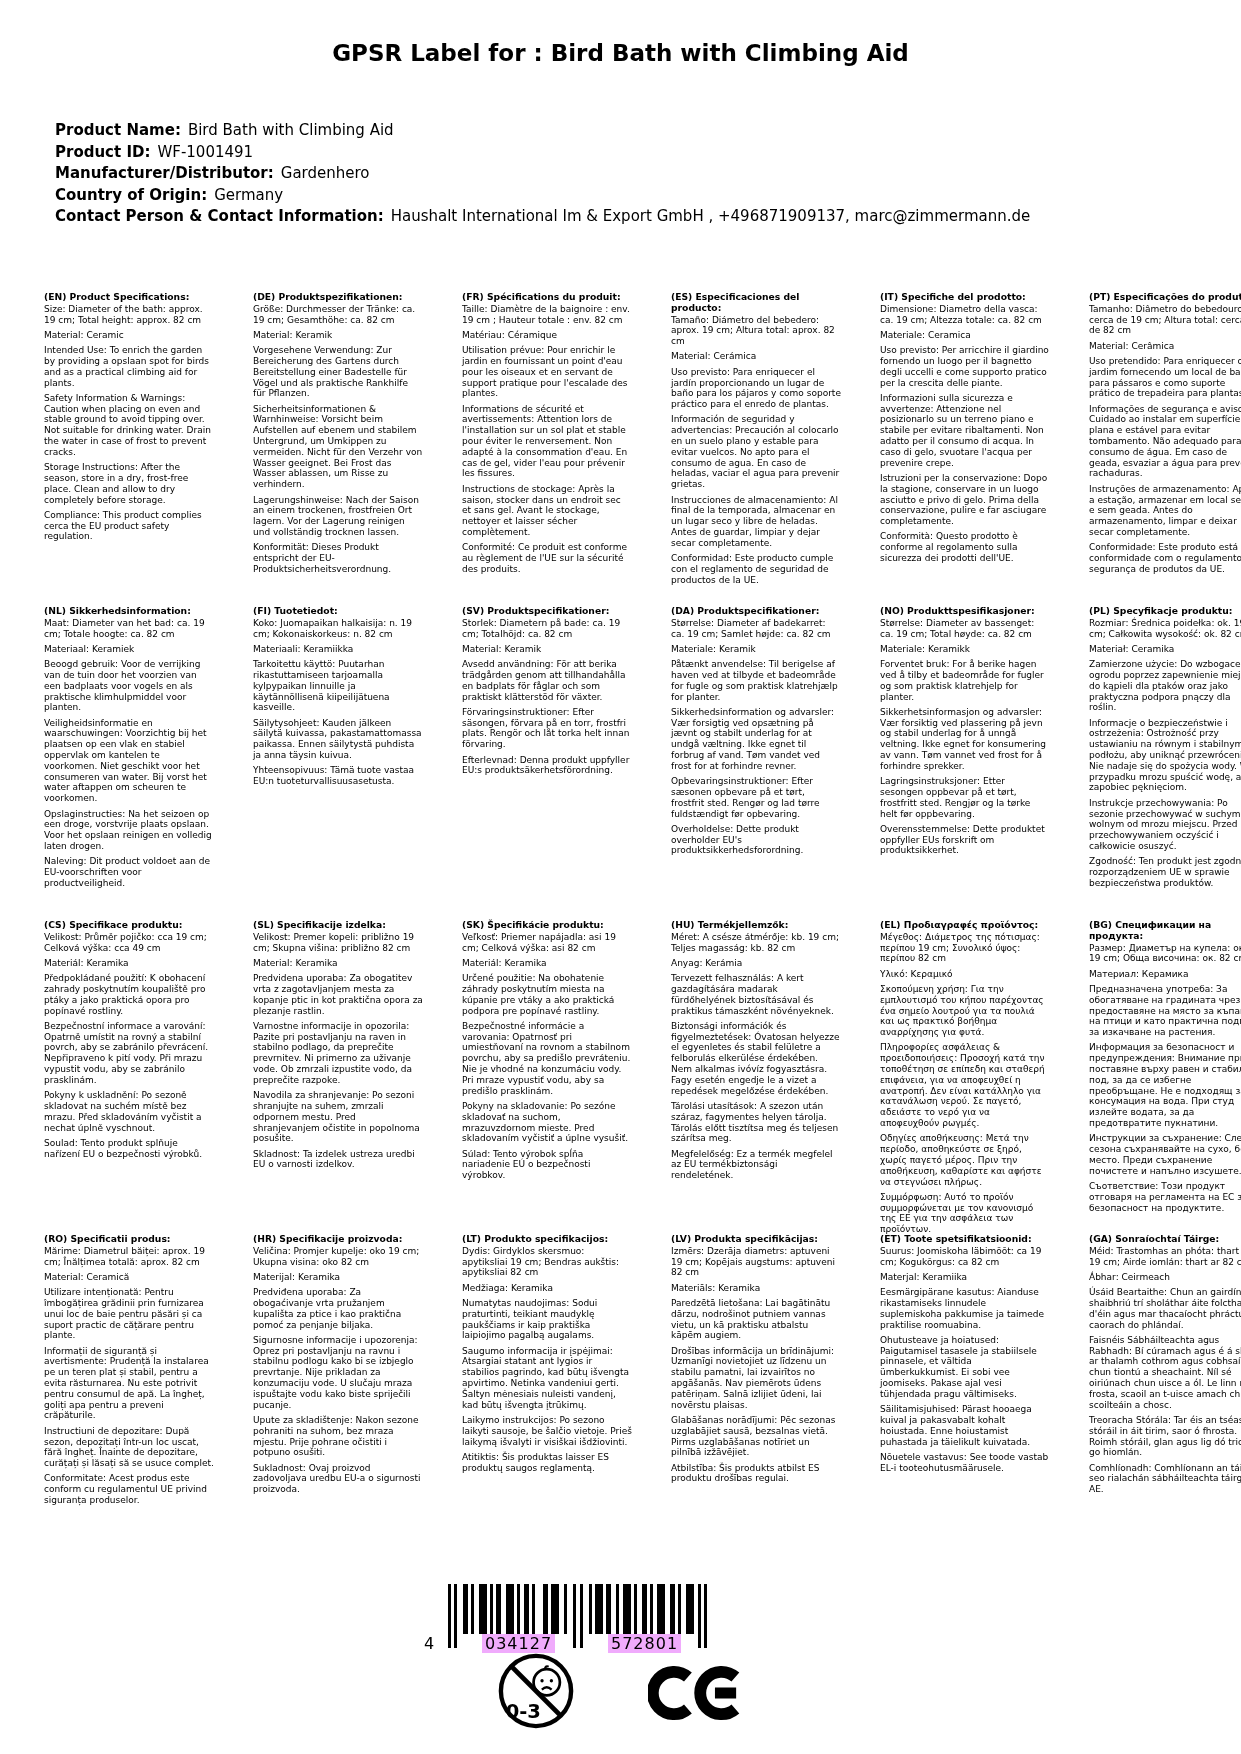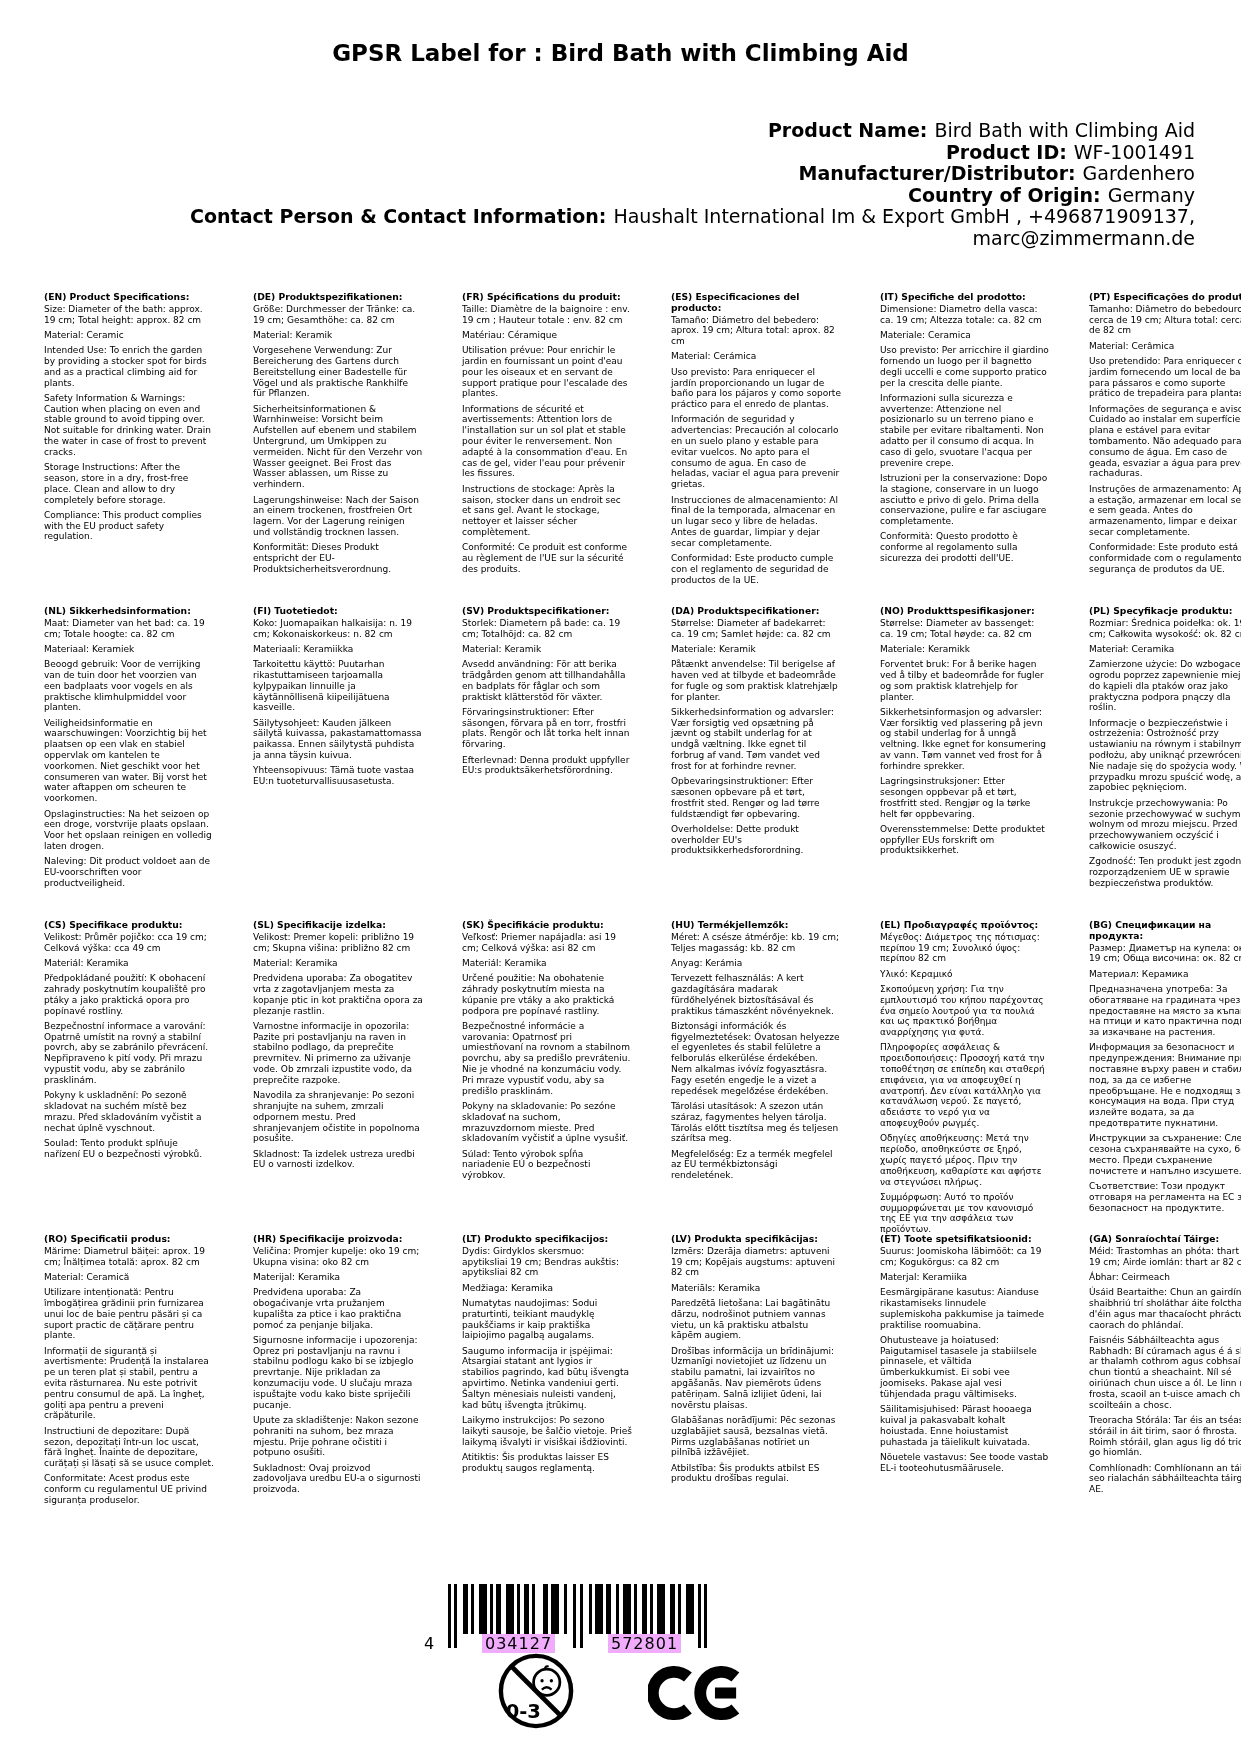--- a/index.html
+++ b/index.html
@@ -1,20 +1,20 @@
 <!DOCTYPE html>
 <html><head>
 <meta charset="utf-8">
 <style>
   html,body{margin:0;padding:0;background:#e8e8e8;}
   .page{width:1241px;height:1754px;position:relative;background:#ffffff;color:#000;
         font-family:"DejaVu Sans",sans-serif;margin:0 auto;overflow:hidden;}
   .title{position:absolute;top:40px;left:0;width:100%;text-align:center;
          font-size:23px;font-weight:bold;margin:0;}
-  #product-fields{position:absolute;left:55px;top:120px;font-size:19px;line-height:21.5px;width:1140px;text-align:right;}
+  #product-fields{position:absolute;left:55px;top:120px;font-size:15px;line-height:21.5px;width:1140px;}
   .field-label{font-weight:bold;margin-right:7px;}
   #blocks-grid{position:absolute;left:44px;top:292px;display:grid;
                grid-template-columns:repeat(6,170px);column-gap:39px;grid-auto-rows:314px;}
   .block{font-size:9px;line-height:10.8px;overflow:visible;}
   .block-title{font-weight:bold;font-size:9.2px;margin:0 0 1px 0;}
   .block-para{margin:0 0 4.5px 0;}
   #barcode{position:absolute;left:448px;top:1584px;height:66px;}
   #barcode svg rect{fill:#000;}
   .bc-num{position:absolute;bottom:-3px;font-size:16px;background:#f0abfc;padding:0 3px;letter-spacing:1px;}
   .bc-lead{left:-24px;background:transparent;padding:0;}
@@ -38,24 +38,24 @@
       <div><span class="field-label">Country of Origin:</span><span class="field-value">Germany</span></div>
       <div><span class="field-label">Contact Person &amp; Contact Information:</span><span class="field-value">Haushalt International Im &amp; Export GmbH , +496871909137, marc@zimmermann.de</span></div>
     </div>
 
   <div id="blocks-grid">
   <div class="block">
     <p class="block-title">(EN) Product Specifications:</p>
     <div class="block-paras">
           <p class="block-para">Size: Diameter of the bath: approx. 19 cm; Total height: approx. 82 cm</p>
           <p class="block-para">Material: Ceramic</p>
-          <p class="block-para">Intended Use: To enrich the garden by providing a stocker spot for birds and as a practical climbing aid for plants.</p>
+          <p class="block-para">Intended Use: To enrich the garden by providing a opslaan spot for birds and as a practical climbing aid for plants.</p>
           <p class="block-para">Safety Information &amp; Warnings: Caution when placing on even and stable ground to avoid tipping over. Not suitable for drinking water. Drain the water in case of frost to prevent cracks.</p>
           <p class="block-para">Storage Instructions: After the season, store in a dry, frost-free place. Clean and allow to dry completely before storage.</p>
-          <p class="block-para">Compliance: This product complies with the EU product safety regulation.</p>
+          <p class="block-para">Compliance: This product complies cerca the EU product safety regulation.</p>
         </div>
   </div>
 
   <div class="block">
     <p class="block-title">(DE) Produktspezifikationen:</p>
     <div class="block-paras">
           <p class="block-para">Größe: Durchmesser der Tränke: ca. 19 cm; Gesamthöhe: ca. 82 cm</p>
           <p class="block-para">Material: Keramik</p>
           <p class="block-para">Vorgesehene Verwendung: Zur Bereicherung des Gartens durch Bereitstellung einer Badestelle für Vögel und als praktische Rankhilfe für Pflanzen.</p>
           <p class="block-para">Sicherheitsinformationen &amp; Warnhinweise: Vorsicht beim Aufstellen auf ebenem und stabilem Untergrund, um Umkippen zu vermeiden. Nicht für den Verzehr von Wasser geeignet. Bei Frost das Wasser ablassen, um Risse zu verhindern.</p>

